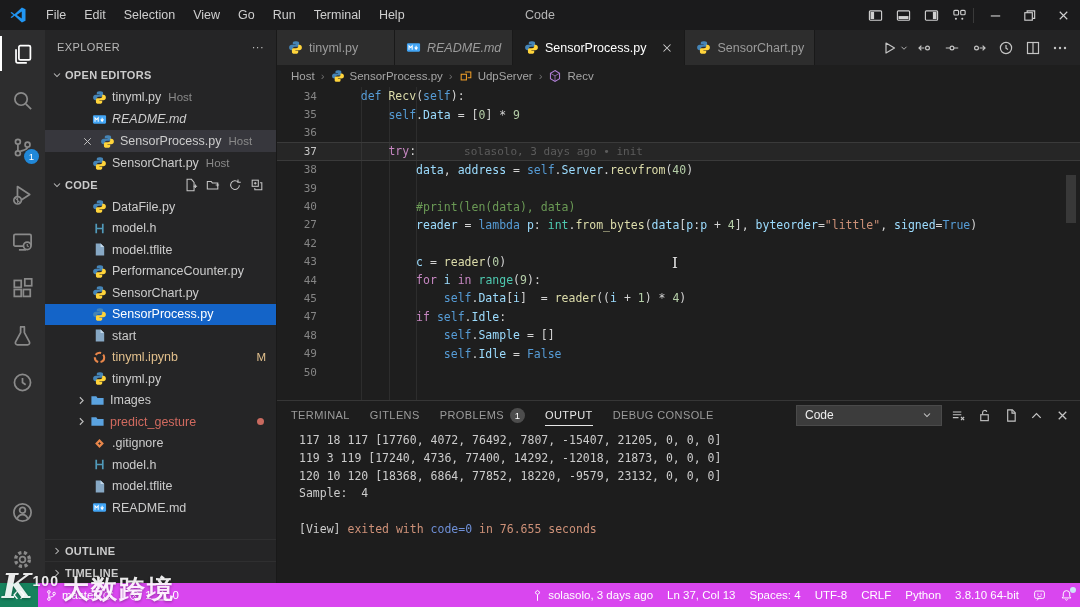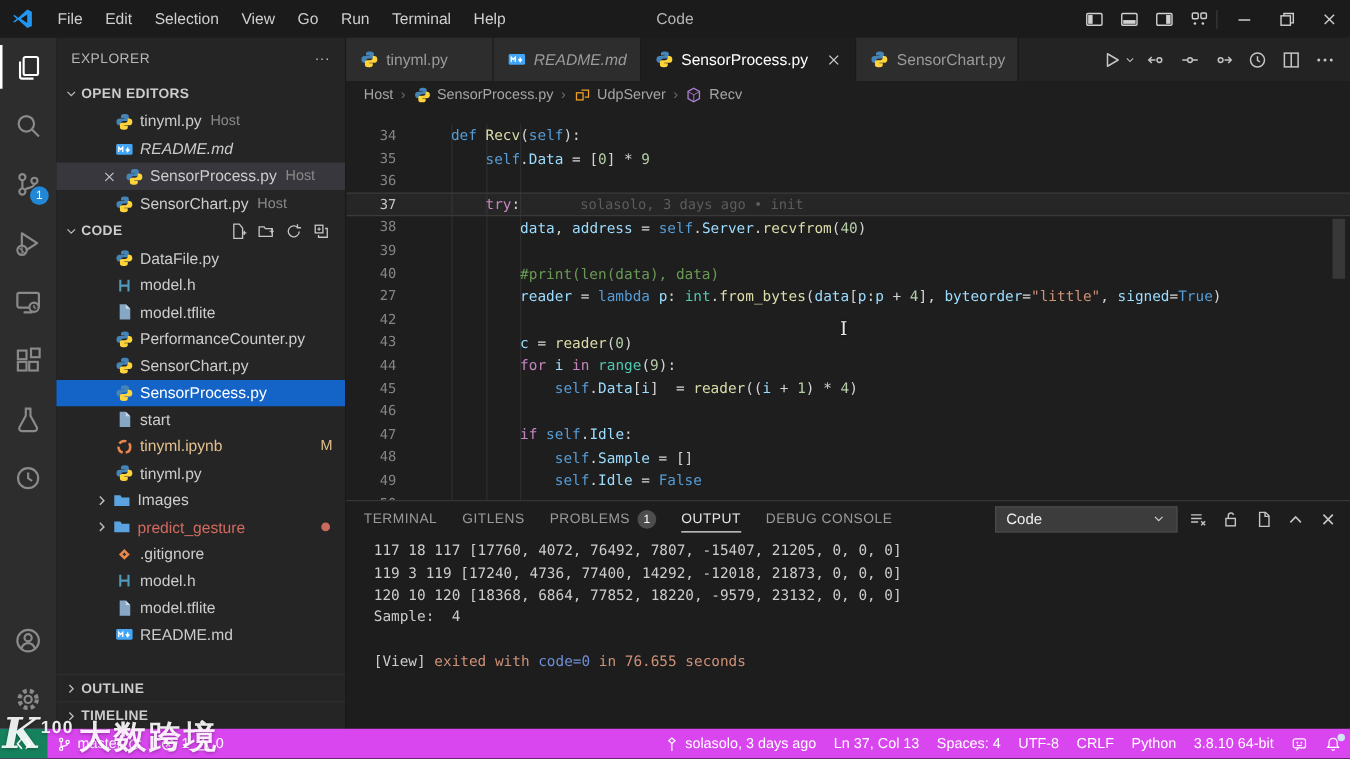--- a/index.html
+++ b/index.html
@@ -76,21 +76,21 @@
   .ea-dd { width:12px !important; margin-left:-6px; }
   .ea-dd svg { width:10px !important; }
 
   .breadcrumb { height:22px; display:flex; align-items:center; padding-left:14px; color:#a5a5a5; font-size:11.5px; background:#1e1e1e; }
   .bc-item { display:flex; align-items:center; }
   .bc-item .fi { width:15px; height:15px; margin-right:4px; display:flex; }
   .bc-item .fi svg { width:14px; height:14px; }
   .bc-sep { margin:0 6px; color:#6b6b6b; }
 
   
-  .code-area { flex:1; position:relative; overflow:hidden; font-family:"DejaVu Sans Mono", monospace; font-size:11.5px;margin-top:12px; }
+  .code-area { flex:1; position:relative; overflow:hidden; font-family:"DejaVu Sans Mono", monospace; font-size:11.5px; }
   .code-line { position:relative; height:18.4px; display:flex; align-items:center; }
   .code-line .ln { width:40px; text-align:right; color:#858585; flex:none; font-size:11px; }
   .code-line .ct { white-space:pre; margin-left:16px; color:#d4d4d4; }
   .code-line.current { background:rgba(120,120,120,.09); border-top:1px solid #3a3a3a; border-bottom:1px solid #3a3a3a; }
   .code-line.current .ln { color:#c6c6c6; }
   .blame { color:#5c5c5c; margin-left:48px; font-size:11px; }
   .tk-kw{color:#c586c0} .tk-kwdef{color:#569cd6} .tk-fn{color:#dcdcaa} .tk-var{color:#9cdcfe}
   .tk-num{color:#b5cea8} .tk-str{color:#ce9178} .tk-cls{color:#4ec9b0} .tk-com{color:#6a9955}
   .tk-pun{color:#d4d4d4} .tk-selfc{color:#569cd6}
   .indent-guide { position:absolute; top:0; bottom:0; width:1px; background:rgba(255,255,255,.07); }
@@ -711,24 +711,20 @@
             <span class="ln">43</span>
             <span class="ct"><span class="tk-pun">            </span><span class="tk-var">c</span><span class="tk-pun"> = </span><span class="tk-fn">reader</span><span class="tk-pun">(</span><span class="tk-num">0</span><span class="tk-pun">)</span></span>
           </div>
           <div class="code-line">
             <span class="ln">44</span>
             <span class="ct"><span class="tk-pun">            </span><span class="tk-kw">for</span><span class="tk-pun"> </span><span class="tk-var">i</span><span class="tk-pun"> </span><span class="tk-kw">in</span><span class="tk-pun"> </span><span class="tk-cls">range</span><span class="tk-pun">(</span><span class="tk-num">9</span><span class="tk-pun">):</span></span>
           </div>
           <div class="code-line">
             <span class="ln">45</span>
             <span class="ct"><span class="tk-pun">                </span><span class="tk-selfc">self</span><span class="tk-pun">.</span><span class="tk-var">Data</span><span class="tk-pun">[</span><span class="tk-var">i</span><span class="tk-pun">]  = </span><span class="tk-fn">reader</span><span class="tk-pun">((</span><span class="tk-var">i</span><span class="tk-pun"> + </span><span class="tk-num">1</span><span class="tk-pun">) * </span><span class="tk-num">4</span><span class="tk-pun">)</span></span>
-          </div>
-          <div class="code-line">
-            <span class="ln">46</span>
-            <span class="ct"></span>
           </div>
           <div class="code-line">
             <span class="ln">47</span>
             <span class="ct"><span class="tk-pun">            </span><span class="tk-kw">if</span><span class="tk-pun"> </span><span class="tk-selfc">self</span><span class="tk-pun">.</span><span class="tk-var">Idle</span><span class="tk-pun">:</span></span>
           </div>
           <div class="code-line">
             <span class="ln">48</span>
             <span class="ct"><span class="tk-pun">                </span><span class="tk-selfc">self</span><span class="tk-pun">.</span><span class="tk-var">Sample</span><span class="tk-pun"> = []</span></span>
           </div>
           <div class="code-line">

